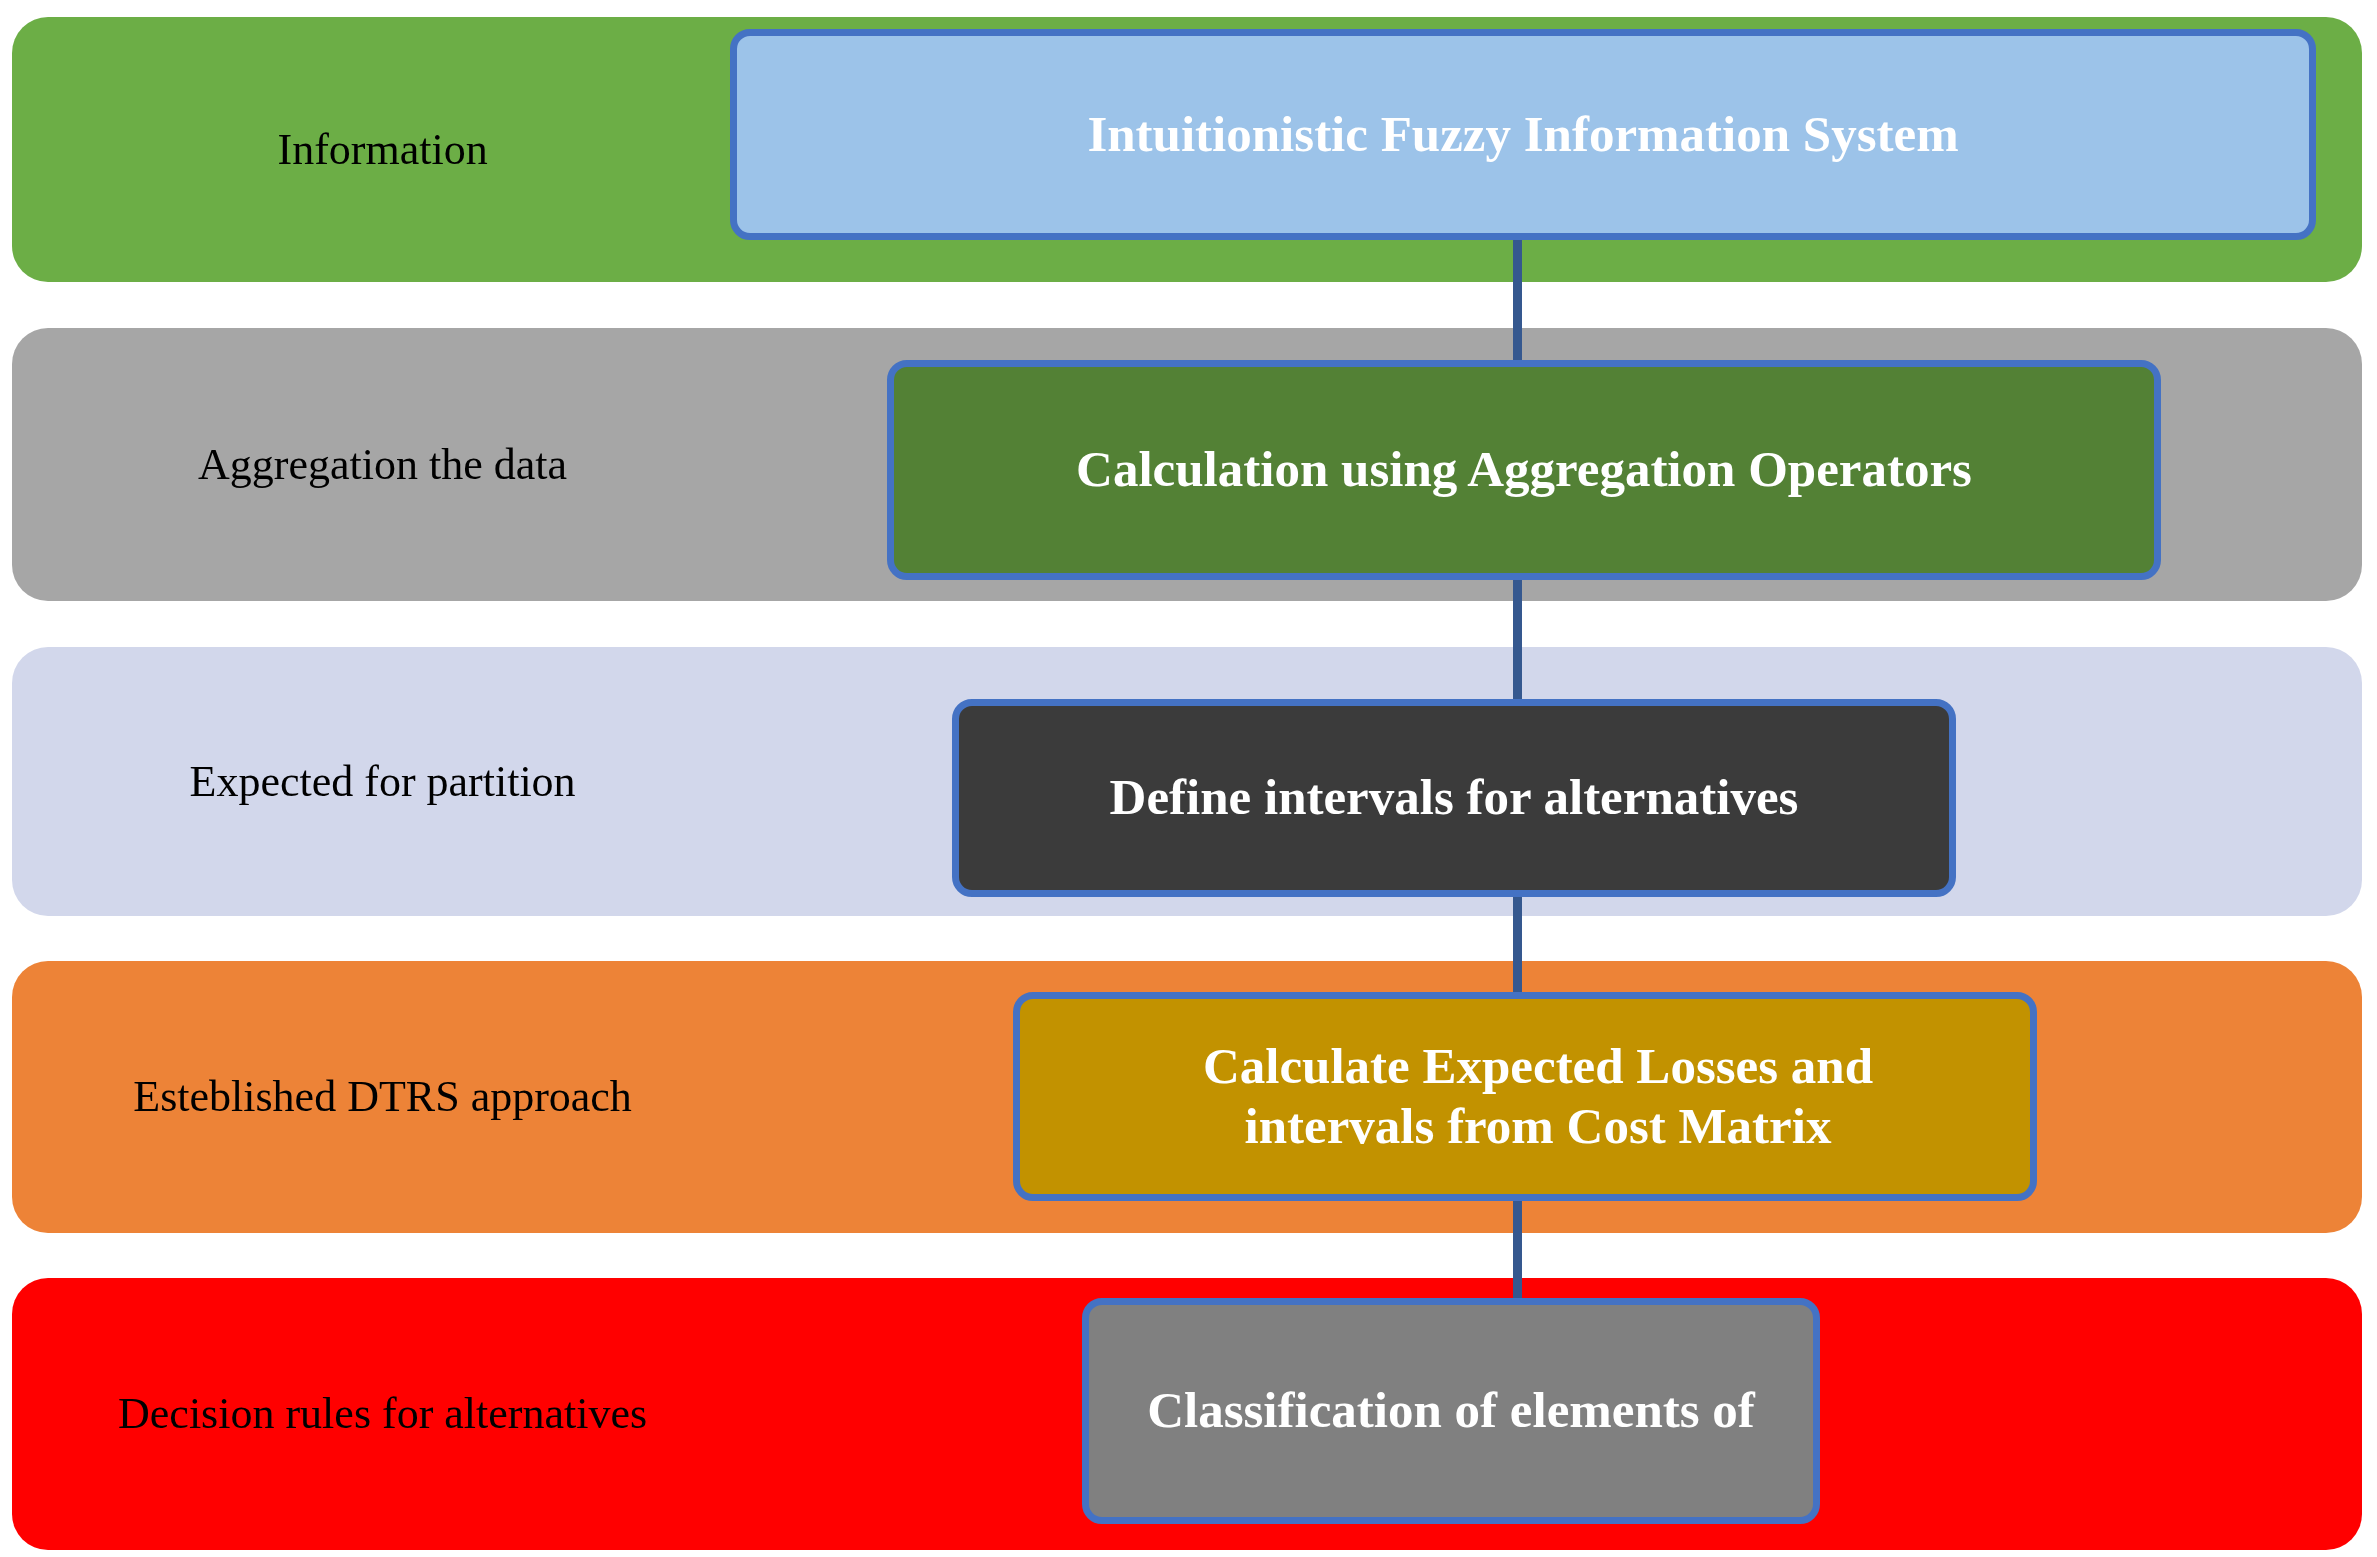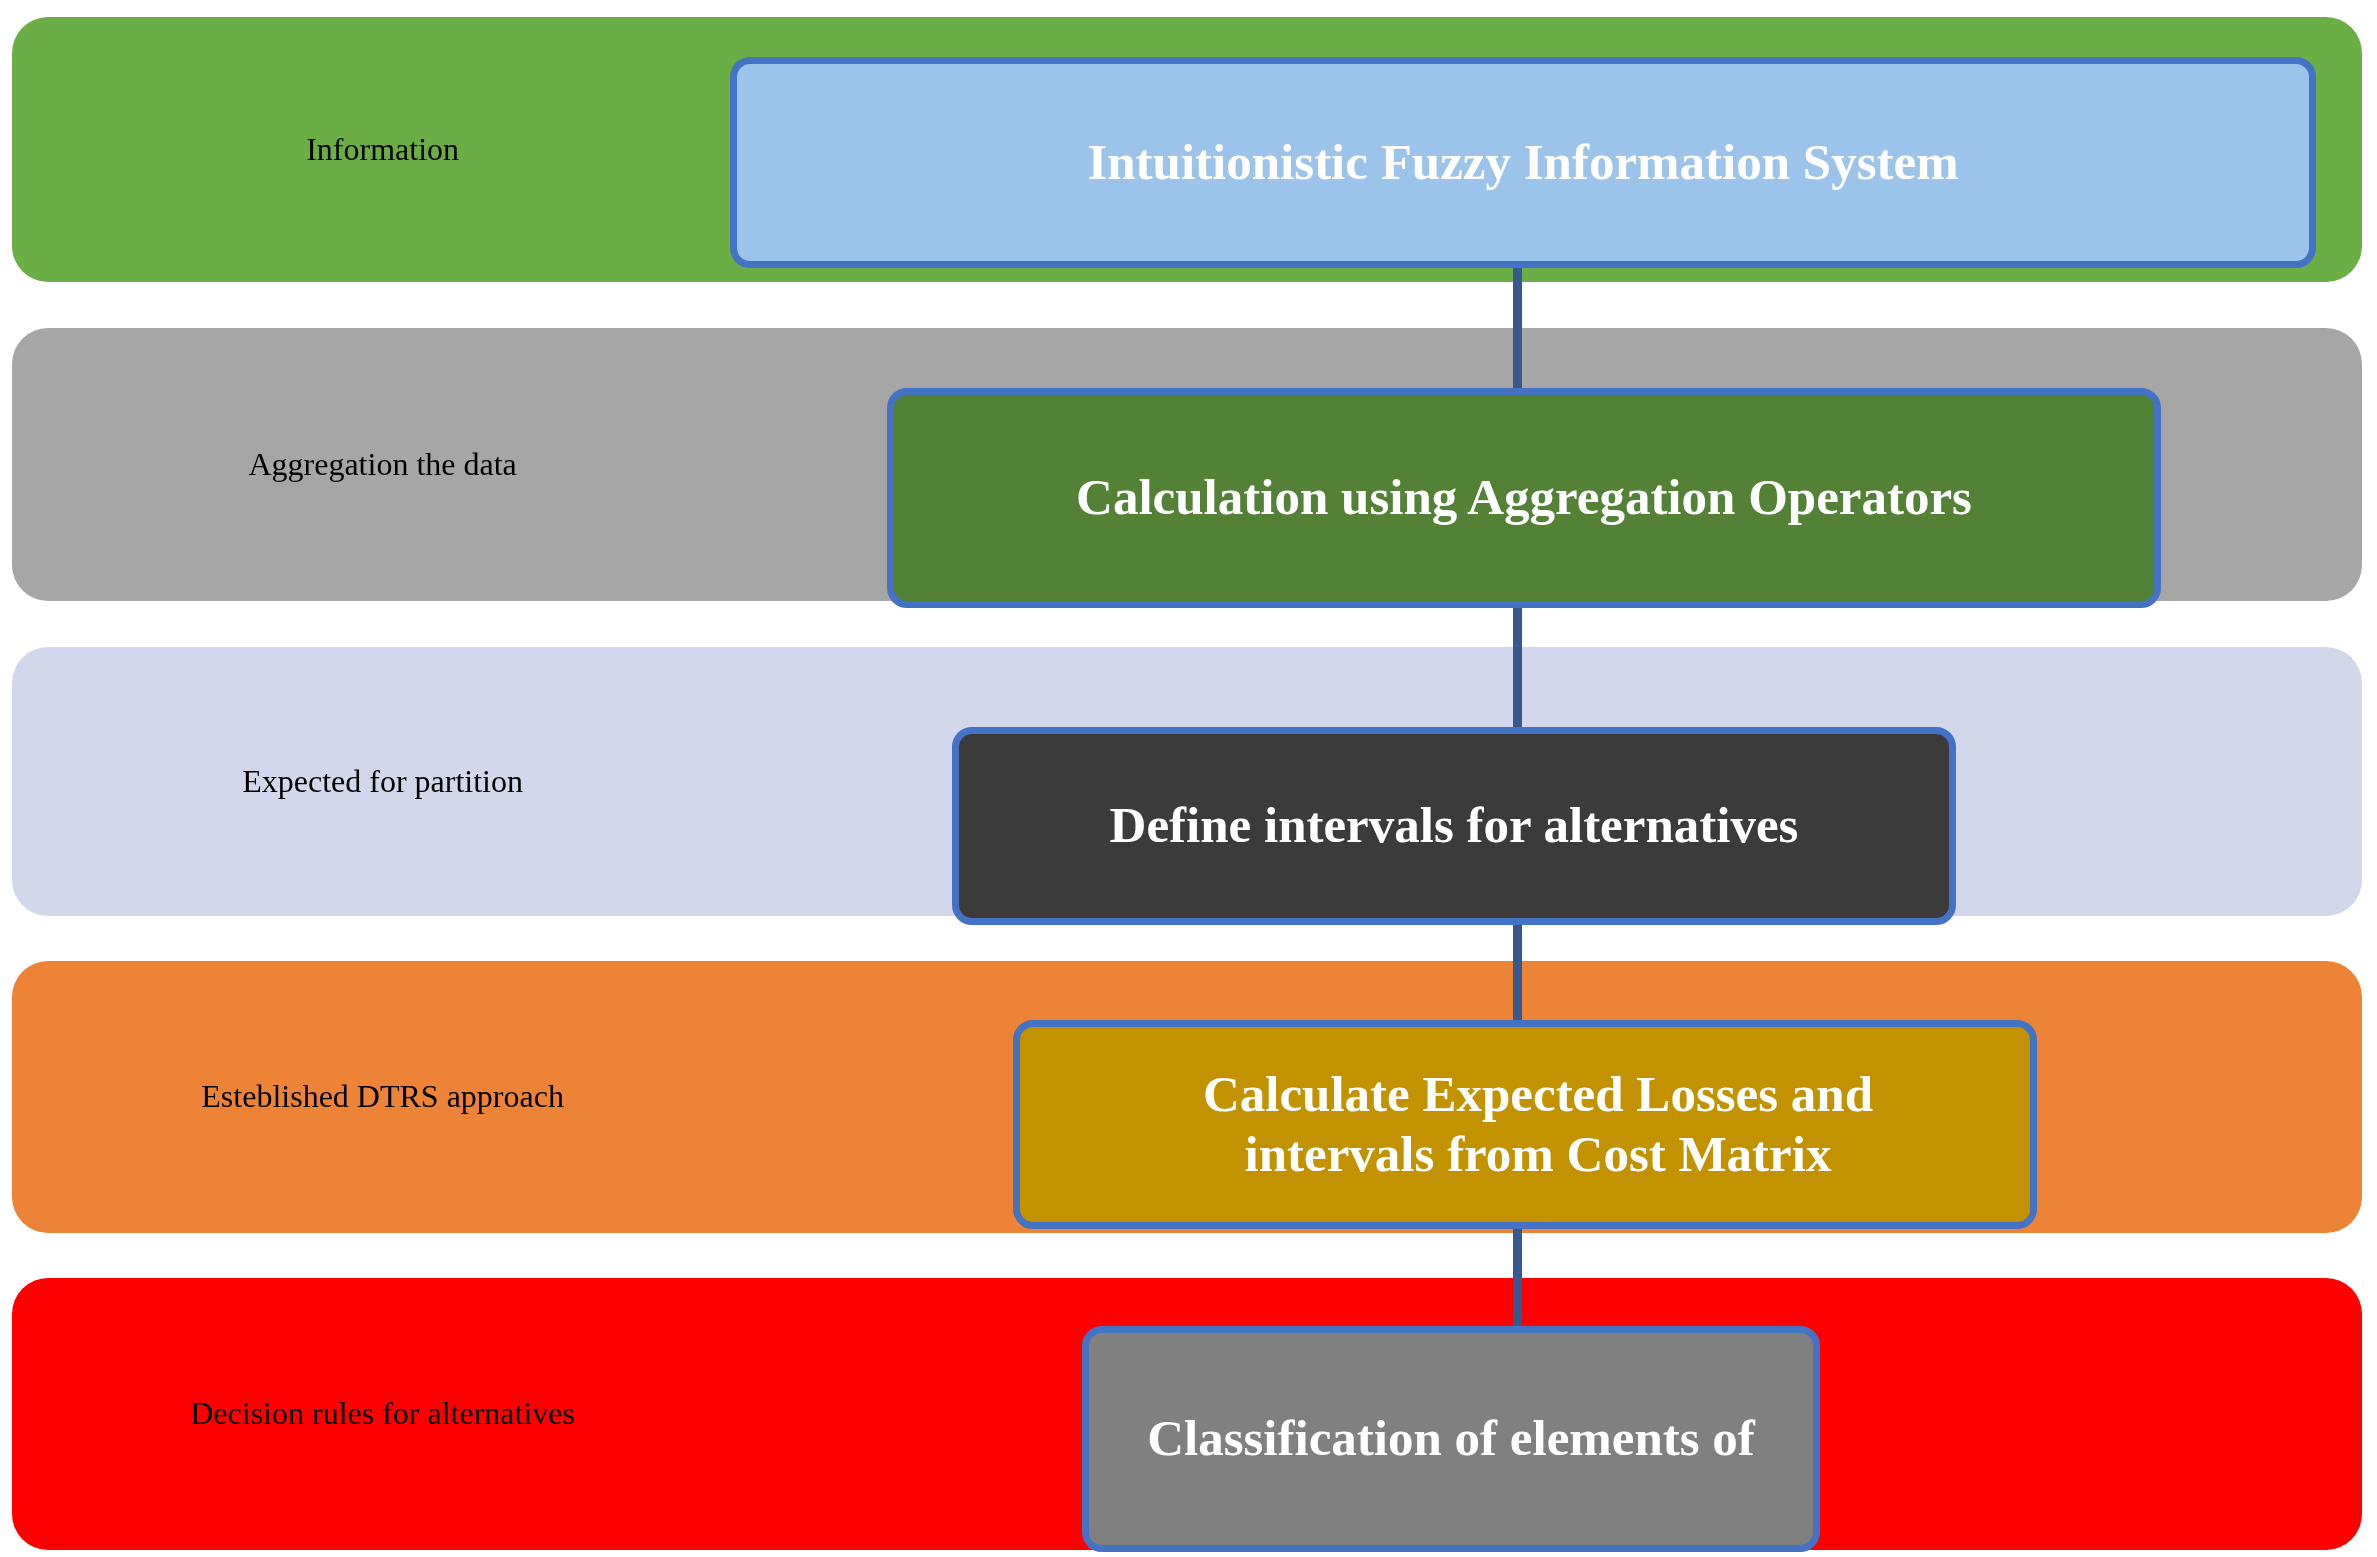--- a/index.html
+++ b/index.html
@@ -26,21 +26,21 @@
     box-sizing: border-box;
   }
   .band-label {
     position: absolute;
     left: 31px;
     width: 680px;
     top: 50%;
     transform: translateY(-50%);
     text-align: center;
     color: #000000;
-    font-size: 32px;
+    font-size: 44px;
     line-height: 1.18;
     font-family: "Liberation Serif", "DejaVu Serif", serif;
     font-weight: normal;
     letter-spacing: 0px;
   }
 
   #band-0 { top: 17px;   height: 265px; background: #6CAE46; }
   #band-1 { top: 328px;  height: 273px; background: #A6A6A6; }
   #band-2 { top: 647px;  height: 269px; background: #D2D7EB; }
   #band-3 { top: 961px; height: 272px; background: #ED8337; }
@@ -67,21 +67,20 @@
     display: flex;
     align-items: center;
     justify-content: center;
     text-align: center;
     color: #FFFFFF;
     font-weight: bold;
     font-family: "Liberation Serif", "DejaVu Serif", serif;
     line-height: 1.17;
     padding: 4.6px 20px;
     z-index: 5;
-    margin-top: 28px;
   }
 
   #box-0 { left: 730px;  top: 29px;   width: 1586px; height: 211px; background: #9CC3E9; font-size: 51px; }
   #box-1 { left: 887px; top: 360px;  width: 1274px; height: 220px; background: #538135; font-size: 51px; text-align: right; }
   #box-2 { left: 952px; top: 699px;  width: 1004px; height: 198px; background: #3B3B3B; font-size: 51px; }
   #box-3 { left: 1013px; top: 992px; width: 1024px; height: 209px; background: #C29200; font-size: 51px; padding-left: 46px; }
   #box-4 { left: 1082px; top: 1298px; width: 738px; height: 226px; background: #808080; font-size: 51px; }
 
   .pbox span { display: block; }
 </style>

